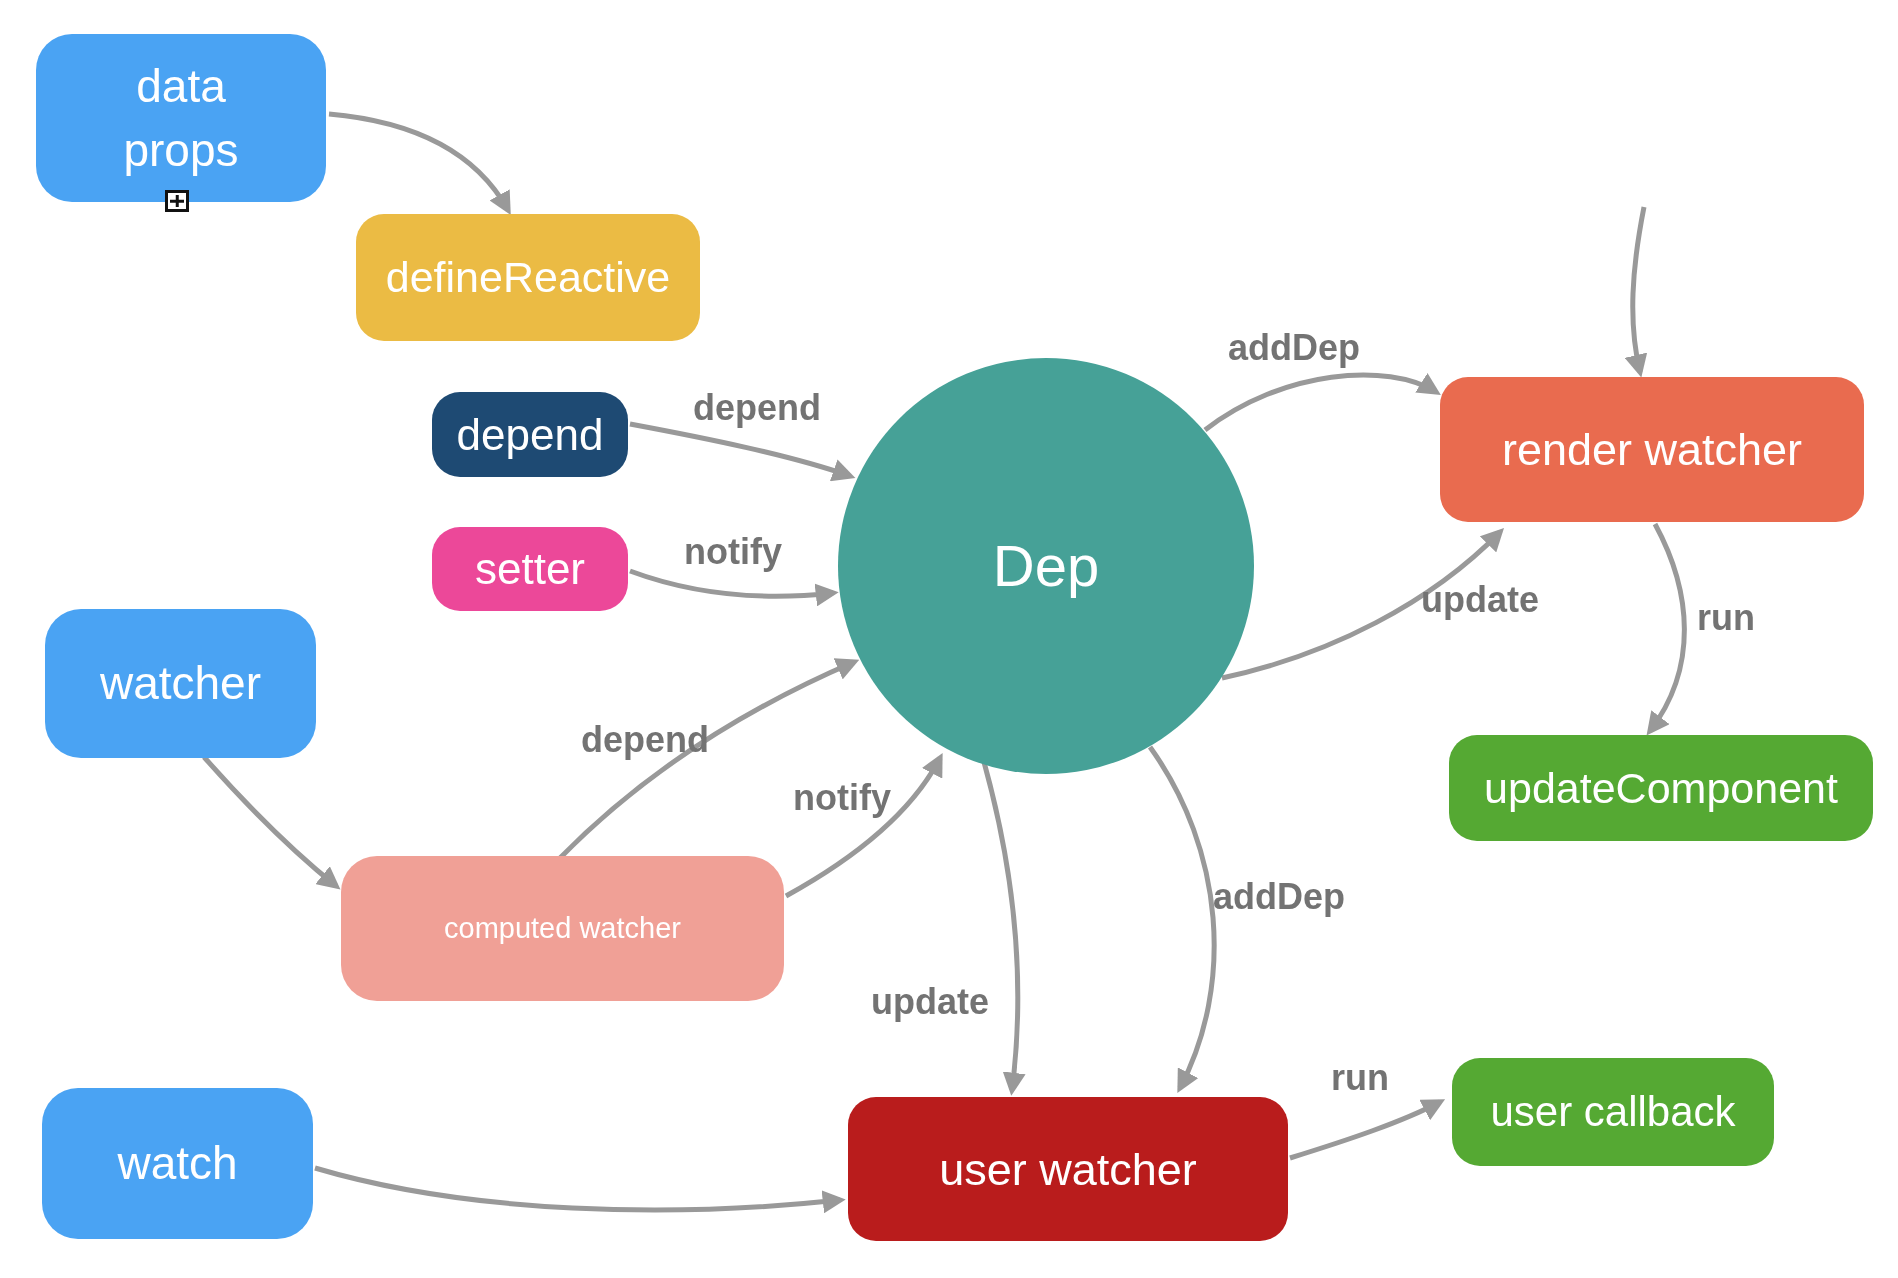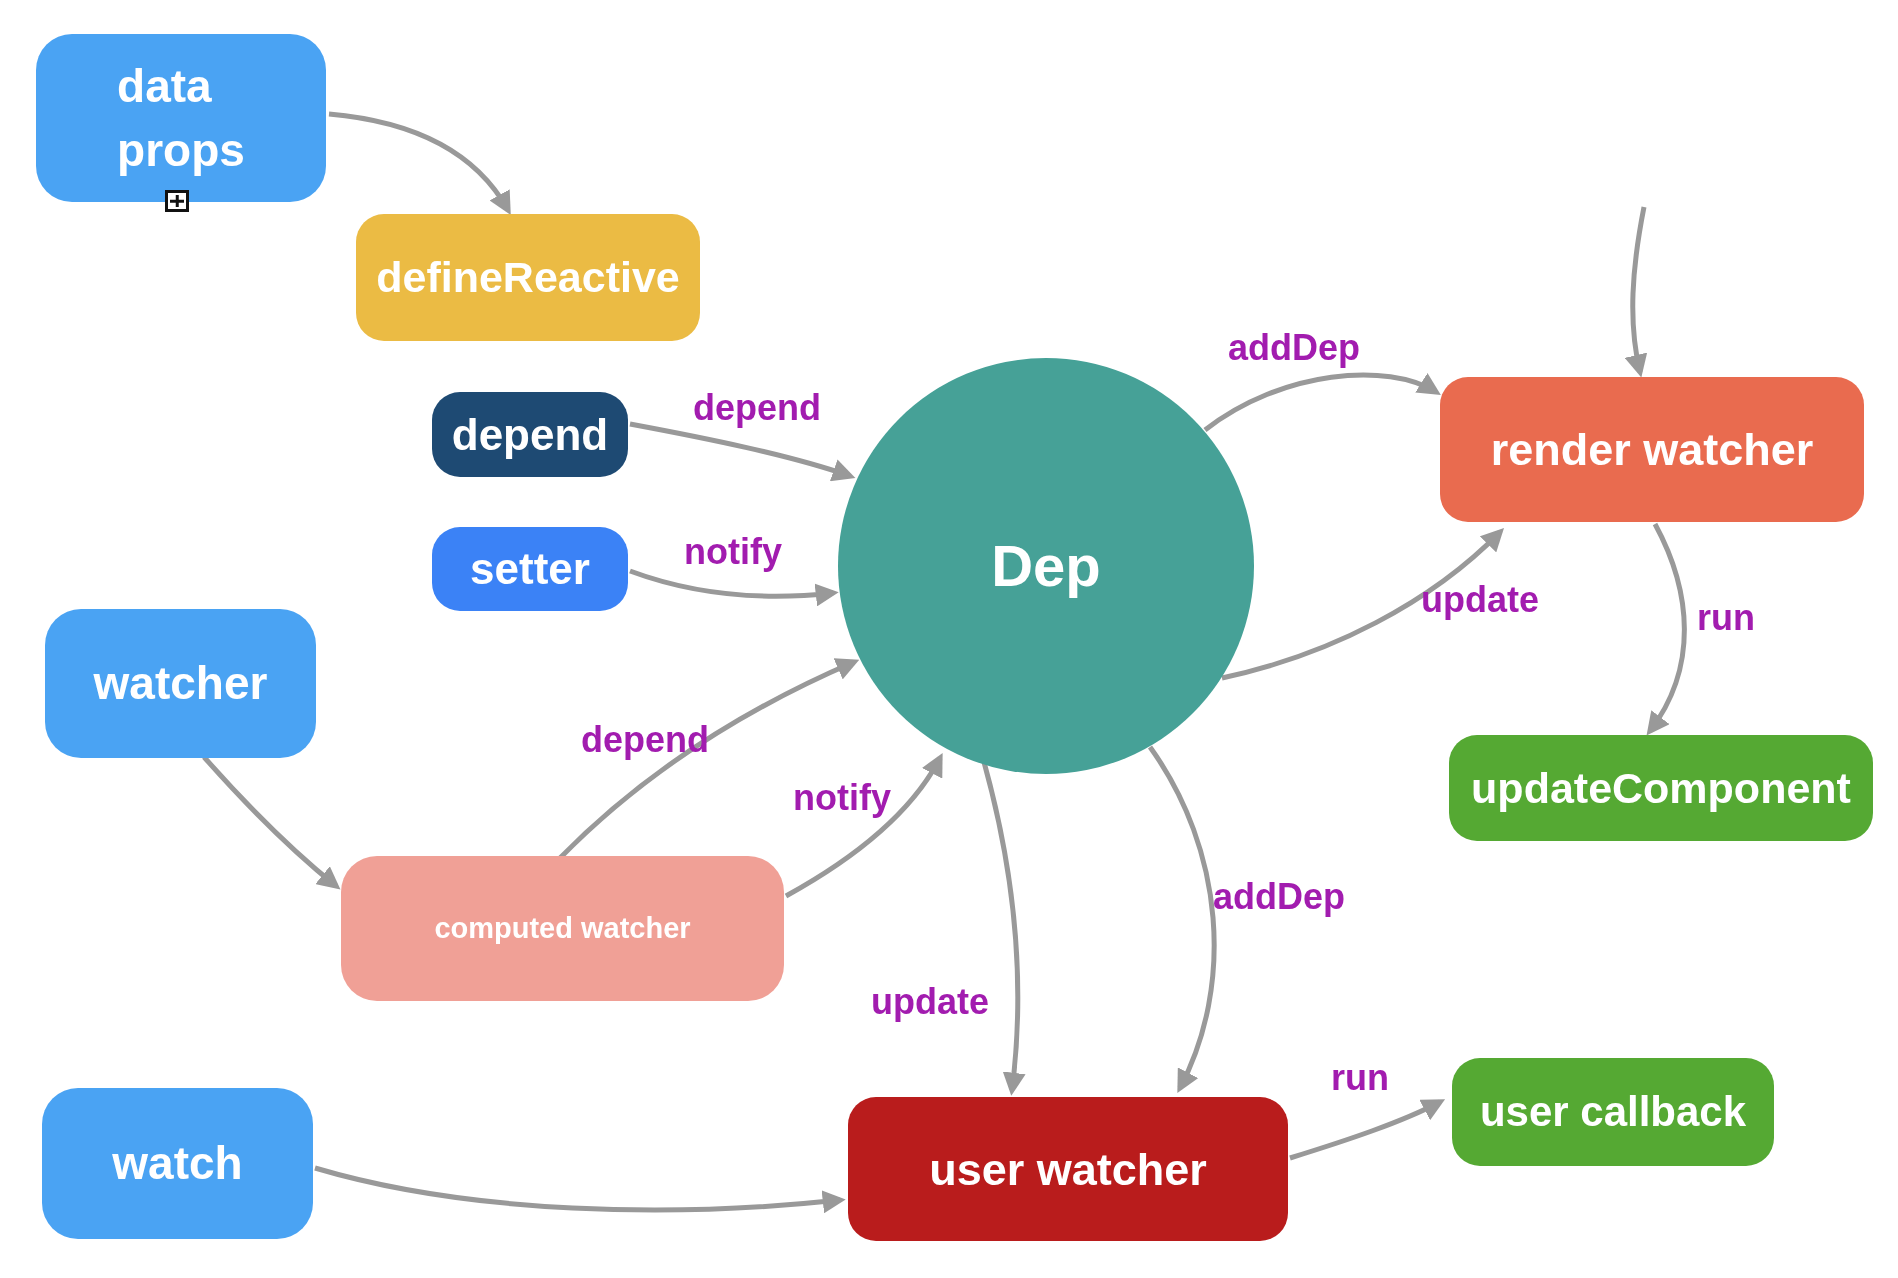--- a/index.html
+++ b/index.html
@@ -1,26 +1,26 @@
 <!DOCTYPE html>
 <html><head>
 <meta charset="utf-8">
 <style>
   html,body{margin:0;padding:0;background:#ffffff;}
   body{font-family:"Liberation Sans","DejaVu Sans",sans-serif;}
   .stage{position:relative;width:1898px;height:1278px;background:#ffffff;overflow:hidden;}
   .edges{position:absolute;left:0;top:0;width:1898px;height:1278px;}
   .edge{stroke:#999999;stroke-width:5;fill:none;}
   .node{position:absolute;display:flex;align-items:center;justify-content:center;
-        color:#ffffff;font-weight:bold;white-space:pre-line;
+        color:#ffffff;font-weight:normal;text-align:center;white-space:pre-line;
         line-height:1.4;}
   .r-lg{border-radius:36px;}
   .r-md{border-radius:28px;}
   .circle{border-radius:50%;}
-  .elabel{position:absolute;transform:translate(-50%,-50%);color:#a21caf;
+  .elabel{position:absolute;transform:translate(-50%,-50%);color:#737373;
           font-weight:bold;font-size:36px;white-space:nowrap;}
   
   .n-data-props      {left:36px;   top:34px;   width:290px; height:168px; font-size:46px;}
   .n-define-reactive {left:356px;  top:214px;  width:344px; height:127px; font-size:43px;}
   .n-getter          {left:432px;  top:392px;  width:196px; height:85px;  font-size:44px;}
   .n-setter          {left:432px;  top:527px;  width:196px; height:84px;  font-size:44px;}
   .n-computed        {left:45px;   top:609px;  width:271px; height:149px; font-size:46px;}
   .n-computed-watcher{left:341px;  top:856px;  width:443px; height:145px; font-size:29px;}
   .n-watch           {left:42px;   top:1088px; width:271px; height:151px; font-size:46px;}
   .n-dep             {left:838px;  top:358px;  width:416px; height:416px; font-size:58px;}
@@ -77,21 +77,21 @@
 
   <div class="node r-lg n-data-props" style="background-color: rgb(74, 163, 243);">data
 props</div>
 
   <div class="plus"></div>
 
   <div class="node r-md n-define-reactive" style="background-color: rgb(235, 187, 68);">defineReactive</div>
 
   <div class="node r-md n-getter" style="background-color: rgb(30, 74, 115);">depend</div>
 
-  <div class="node r-md n-setter" style="background-color: #3b82f6;">setter</div>
+  <div class="node r-md n-setter" style="background-color: #ec4899;">setter</div>
 
   <div class="node r-lg n-computed" style="background-color: rgb(74, 163, 243);">watcher</div>
 
   <div class="node r-lg n-computed-watcher" style="background-color: rgb(240, 160, 150);">computed watcher</div>
 
   <div class="node r-lg n-watch" style="background-color: rgb(74, 163, 243);">watch</div>
 
   <div class="node circle n-dep" style="background-color: rgb(70, 161, 151);">Dep</div>
 
 

